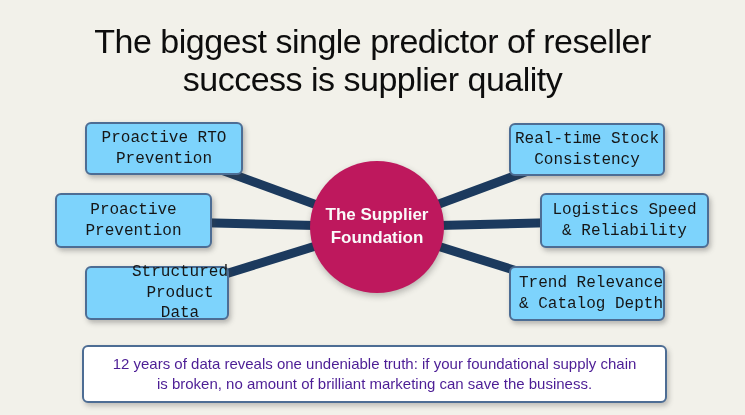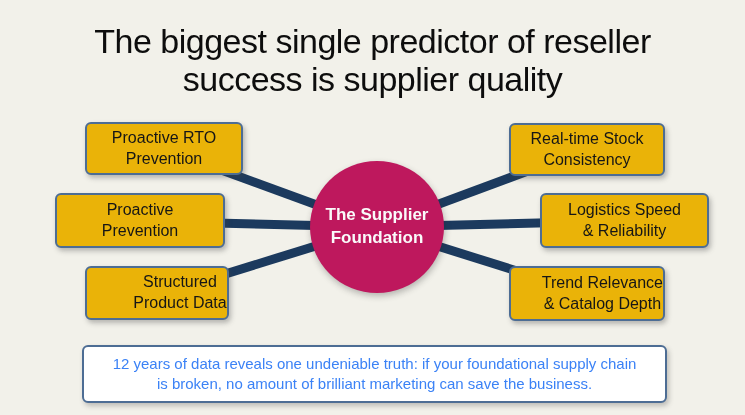--- a/index.html
+++ b/index.html
@@ -35,36 +35,37 @@
     position: absolute;
     top: 0;
     left: 0;
   }
   .connectors line {
     stroke: #1c3a5e;
     stroke-width: 9;
   }
   .node {
     position: absolute;
-    background: #eab308;
+    background: #7dd3fc;
     border: 2px solid #4d6d94;
     border-radius: 6px;
     box-shadow: 2px 3px 5px rgba(70,70,70,0.35);
     display: flex;
     align-items: center;
     justify-content: center;
     text-align: center;
     font-size: 16px;
     line-height: 1.3;
     color: #161616;
     white-space: pre-line;
     box-sizing: border-box;
+    font-family: Liberation Mono, monospace;
   }
   .node-1 { left: 85px;  top: 122px; width: 158px; height: 53px; }
-  .node-2 { left: 55px;  top: 193px; width: 170px; height: 55px; }
+  .node-2 { left: 55px;  top: 193px; width: 157px; height: 55px; }
   .node-3 { left: 85px;  top: 266px; width: 144px; height: 54px; padding-left: 46px; }
   .node-4 { left: 509px; top: 123px; width: 156px; height: 53px; border-radius: 6px; }
   .node-5 { left: 540px; top: 193px; width: 169px; height: 55px; }
   .node-6 { left: 509px; top: 266px; width: 156px; height: 55px; justify-content: flex-end; }
   .hub {
     position: absolute;
     left: 310px;
     top: 161px;
     width: 134px;
     height: 132px;
@@ -90,21 +91,21 @@
     background: #ffffff;
     border: 2px solid #4d6d94;
     border-radius: 6px;
     box-shadow: 2px 3px 5px rgba(70,70,70,0.3);
     display: flex;
     align-items: center;
     justify-content: center;
     text-align: center;
     font-size: 15px;
     line-height: 1.35;
-    color: #3b82f6;
+    color: #4c1d95;
     white-space: pre-line;
     box-sizing: border-box;
     padding: 4px 10px;
   }
 </style>
 </head>
 <body>
 
 <div class="canvas">
 

